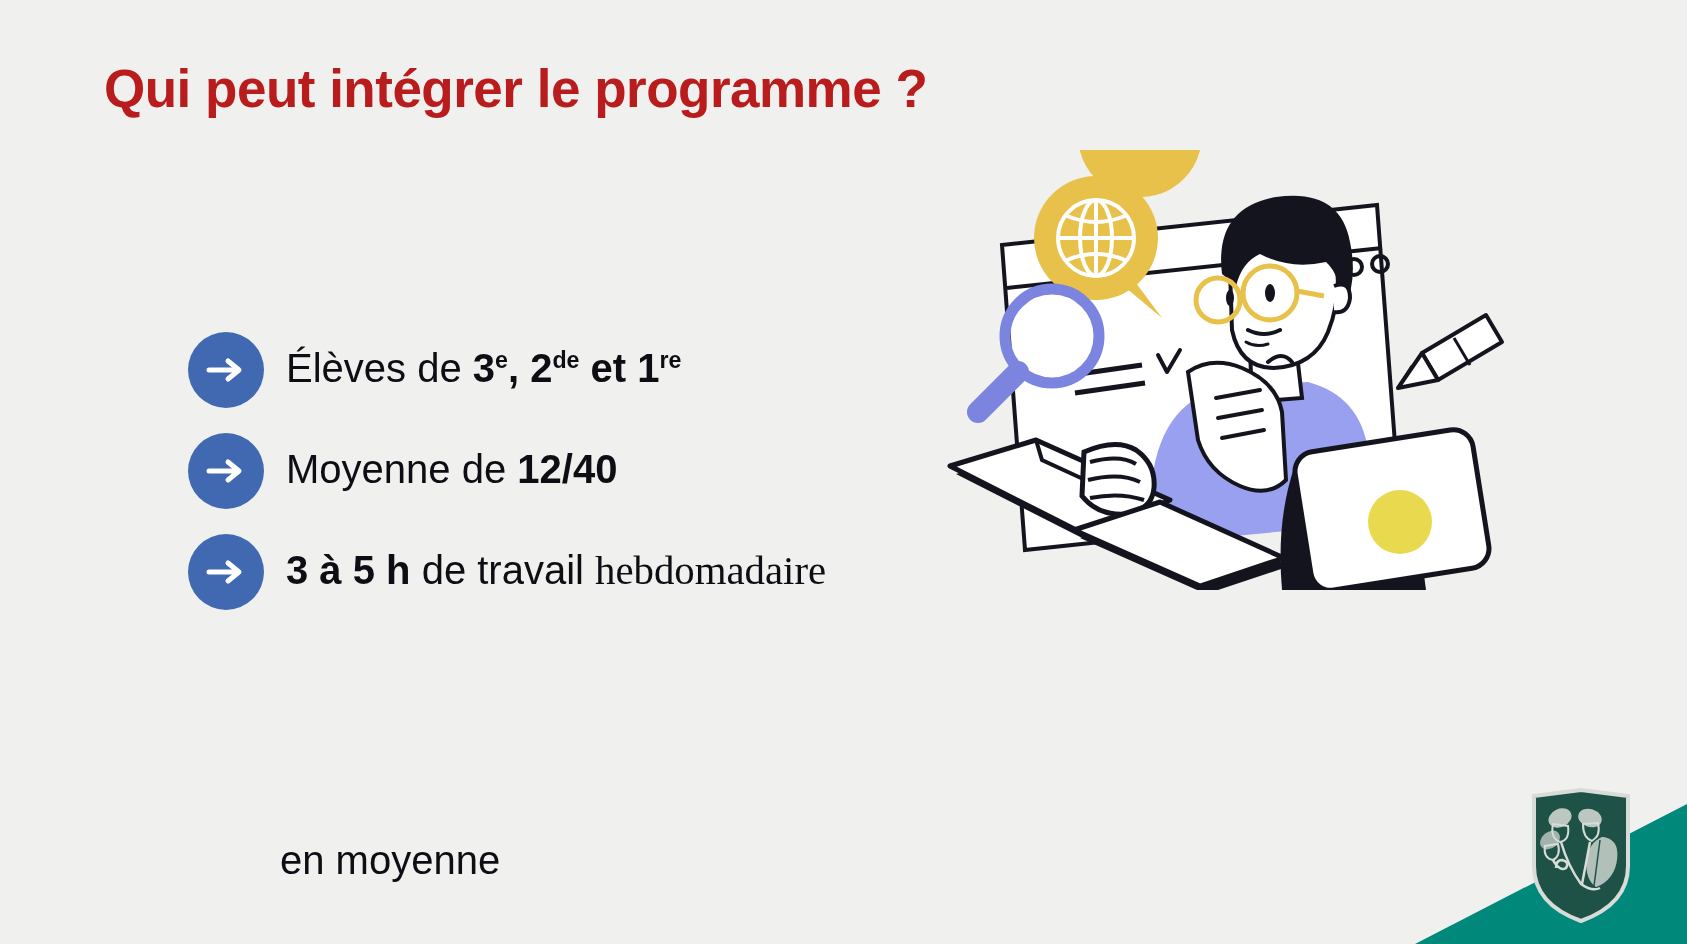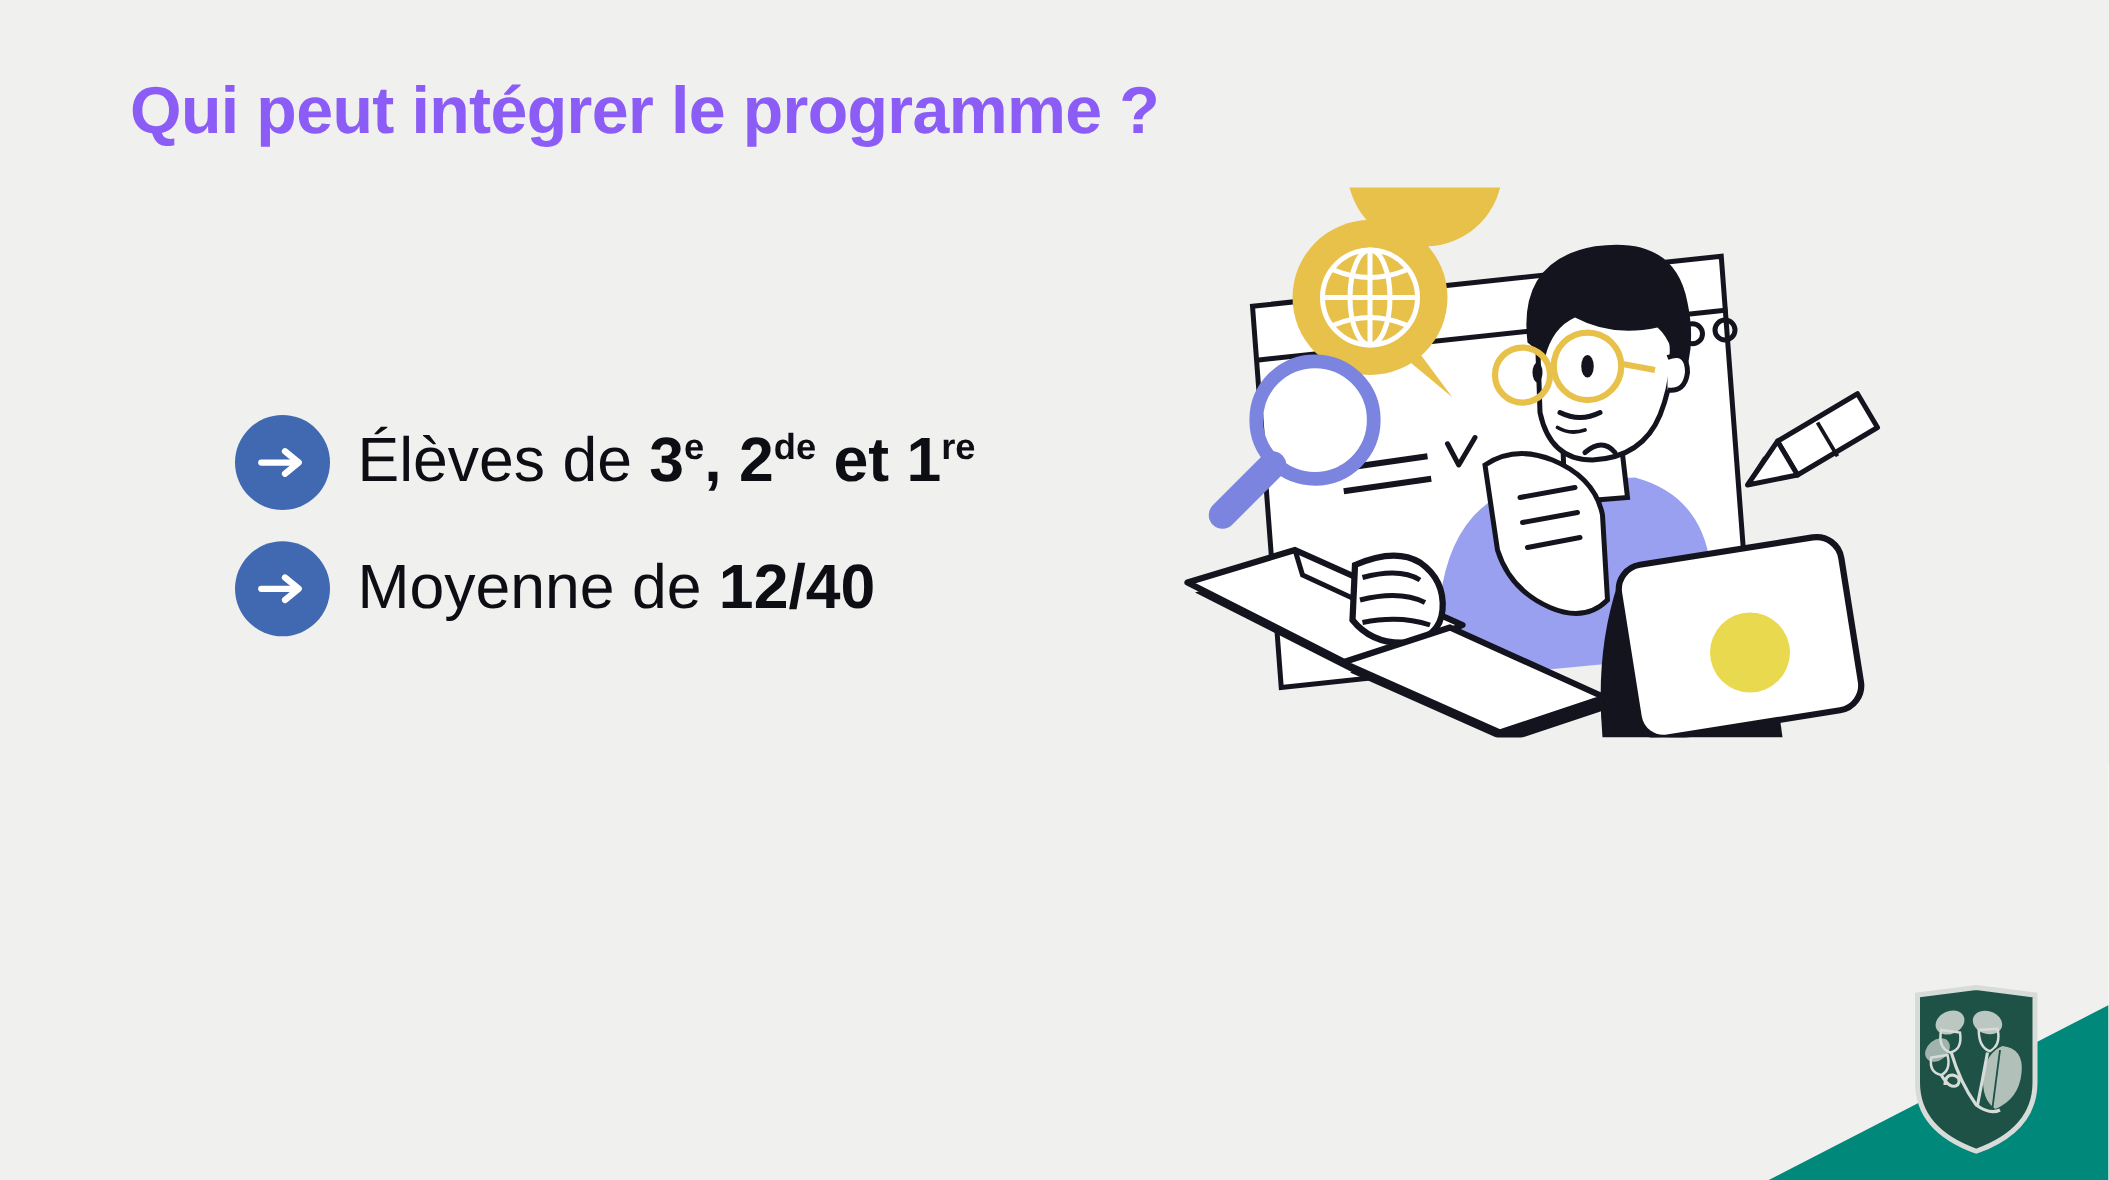--- a/index.html
+++ b/index.html
@@ -18,21 +18,21 @@
 
   
   .title {
     position: absolute;
     left: 104px;
     top: 58px;
     font-family: "Liberation Sans", sans-serif;
     font-weight: bold;
     font-size: 53px;
     letter-spacing: -0.5px;
-    color: #8b5cf6;
+    color: #b91c1c;
     white-space: nowrap;
   }
 
   
   .bullets {
     position: absolute;
     left: 188px;
     top: 330px;
     width: 830px;
   }
@@ -49,21 +49,21 @@
     border-radius: 50%;
     background: #4169b2;
     display: flex;
     align-items: center;
     justify-content: center;
     margin-top: 2px;
   }
   .bullet-icon svg { display: block; }
   .bullet-text {
     margin-left: 22px;
-    font-size: 50px;
+    font-size: 40px;
     line-height: 76px;
     color: #0d0d14;
     font-weight: 300;
     white-space: nowrap;
     font-family: "Liberation Sans", sans-serif;
   }
   .bullet-text b {
     font-weight: bold;
   }
   .bullet-text sup {
@@ -245,20 +245,32 @@
         <svg width="40" height="28" viewBox="0 0 40 28">
           <line x1="3" y1="14" x2="31" y2="14" stroke="#ffffff" stroke-width="5" stroke-linecap="round"></line>
           <polyline points="22,5 33,14 22,23" fill="none" stroke="#ffffff" stroke-width="5" stroke-linecap="round" stroke-linejoin="round"></polyline>
         </svg>
       </span>
       <span class="bullet-text">
         <span>Moyenne de </span><b>12/40</b>
       </span>
     </div>
 
+    <div class="bullet-row" style="position:relative;">
+      <span class="bullet-icon">
+        <svg width="40" height="28" viewBox="0 0 40 28">
+          <line x1="3" y1="14" x2="31" y2="14" stroke="#ffffff" stroke-width="5" stroke-linecap="round"></line>
+          <polyline points="22,5 33,14 22,23" fill="none" stroke="#ffffff" stroke-width="5" stroke-linecap="round" stroke-linejoin="round"></polyline>
+        </svg>
+      </span>
+      <span class="bullet-text">
+        <b> 3 à 5 h</b><span> de travail </span><span class="serif">hebdomadaire</span>
+      </span>
+      <span class="bullet-sub">en moyenne</span>
+    </div>
 
   </div>
 
   <div class="corner">
     <svg viewBox="0 0 420 140" width="420" height="140" preserveAspectRatio="none">
       <polygon points="420,0 420,140 148,140" fill="#00897b"></polygon>
     </svg>
   </div>
 
   <div class="logo">

